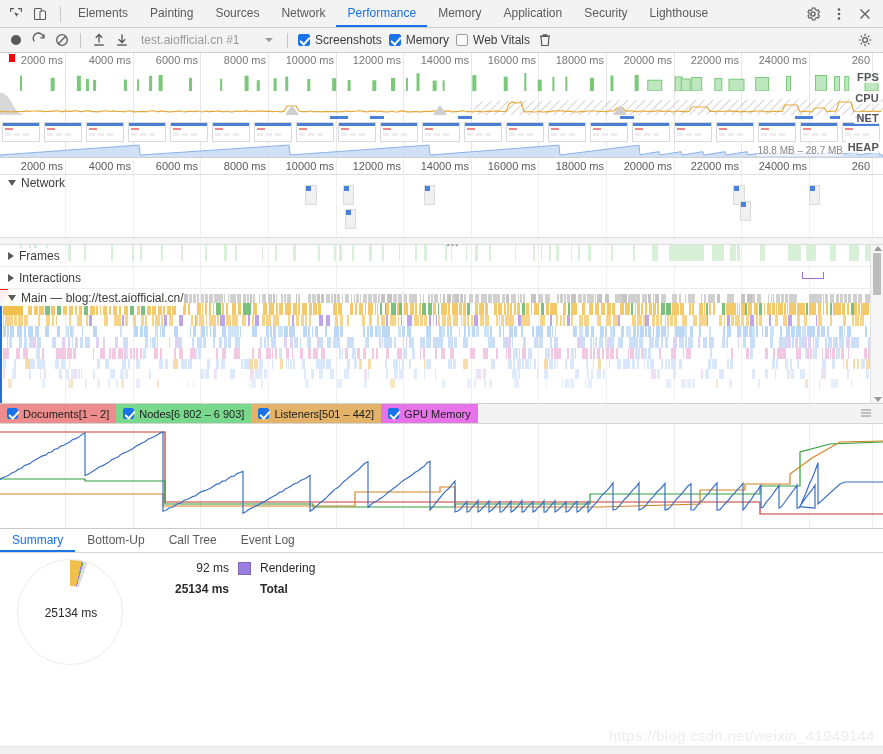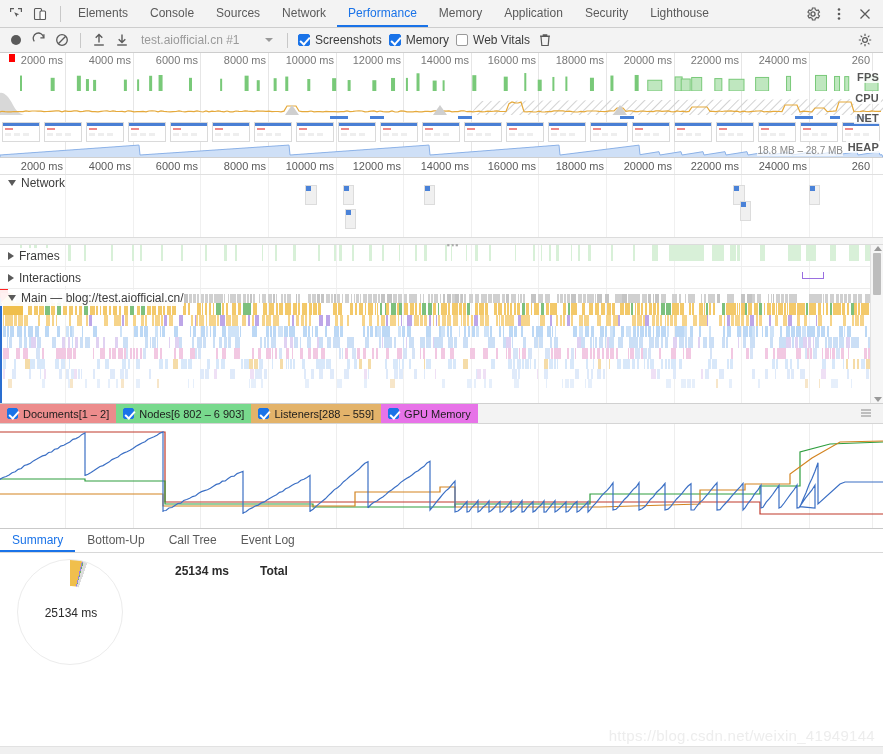--- a/index.html
+++ b/index.html
@@ -186,21 +186,21 @@
       <span class="ic">
         <svg width="16" height="16" viewBox="0 0 16 16">
             <rect x="2.5" y="2.5" width="7" height="11" rx="1" fill="none" stroke="#5a5a5a" stroke-width="1.1"></rect>
             <rect x="8" y="5" width="5.5" height="8.5" rx="1" fill="#fff" stroke="#5a5a5a" stroke-width="1.1"></rect>
           </svg>
       </span>
     </div>
     <div class="tb-sep"></div>
     <div class="tabs">
       <div class="tab">Elements</div>
-      <div class="tab">Console</div>
+      <div class="tab">Painting</div>
       <div class="tab">Sources</div>
       <div class="tab">Network</div>
       <div class="tab active">Performance</div>
       <div class="tab">Memory</div>
       <div class="tab">Application</div>
       <div class="tab">Security</div>
       <div class="tab">Lighthouse</div>
     </div>
     <div class="tb-right">
       <span class="ic">
@@ -1973,21 +1973,21 @@
     <div class="mem-item" style="background:#ec8c8c">
       <span class="box on"></span>
       <span>Documents[1 – 2]</span>
     </div>
     <div class="mem-item" style="background:#78d98d">
       <span class="box on"></span>
       <span>Nodes[6 802 – 6 903]</span>
     </div>
     <div class="mem-item" style="background:#e3b36a">
       <span class="box on"></span>
-      <span>Listeners[288 – 559]</span>
+      <span>Listeners[501 – 442]</span>
     </div>
     <div class="mem-item" style="background:#e773e8">
       <span class="box on"></span>
       <span>GPU Memory</span>
     </div>
     <div class="mem-right">
       <span class="ic">
         <svg width="14" height="14" viewBox="0 0 14 14">
             <path d="M2 4h10M2 7h10M2 10h10" stroke="#8a8a8a" stroke-width="1.1"></path>
           </svg>
@@ -2025,20 +2025,25 @@
       <div class="dtab">Event Log</div>
     </div>
     <div class="sum-body">
       <div class="donut-wrap">
         <div class="donut" id="donut" style="background: conic-gradient(rgb(240, 191, 76) 0deg, rgb(240, 191, 76) 13.13deg, rgb(154, 127, 224) 13.13deg, rgb(154, 127, 224) 14.45deg, rgb(107, 176, 100) 14.45deg, rgb(107, 176, 100) 15.07deg, rgb(220, 220, 220) 15.07deg, rgb(220, 220, 220) 19.49deg, rgb(255, 255, 255) 19.49deg, rgb(255, 255, 255) 359.99deg); border-radius: 50%; border: 1px solid rgb(236, 236, 236);">
           <div class="hole">25134 ms</div>
         </div>
       </div>
       <table class="legend-table">
         <tbody>
+        <tr>
+          <td class="val">92 ms</td>
+          <td class="sw"><span class="swatch" style="background:#9a7fe0"></span></td>
+          <td>Rendering</td>
+        </tr>
         <tr class="total">
           <td class="val">25134 ms</td>
           <td class="sw"></td>
           <td>Total</td>
         </tr>
       </tbody>
         </table>
     </div>
     <div class="watermark">https://blog.csdn.net/weixin_41949144</div>
     <div class="bottom-strip"></div>

